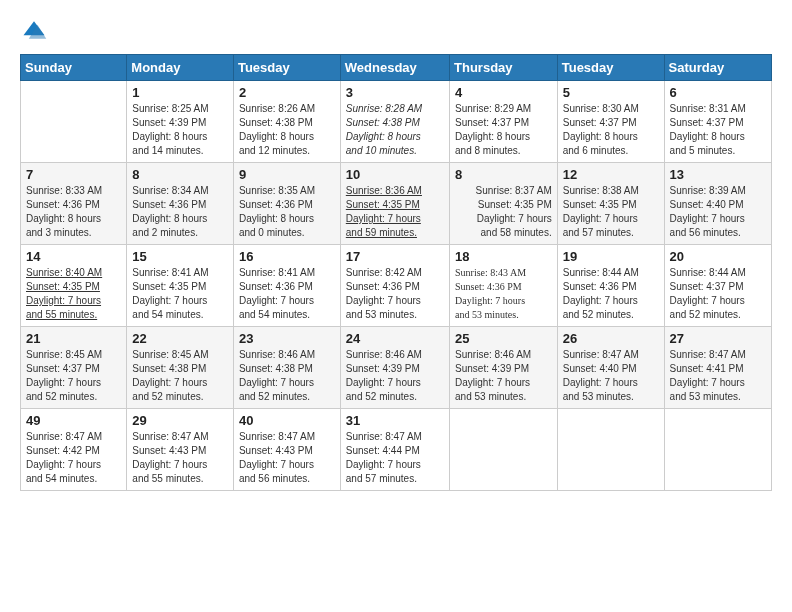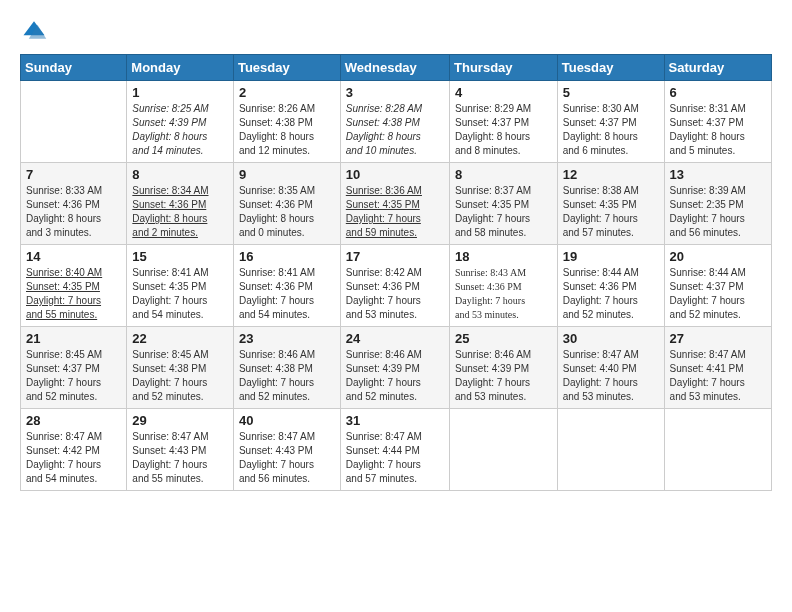--- a/index.html
+++ b/index.html
@@ -138,21 +138,21 @@
           <th>Tuesday</th>
           <th>Saturday</th>
         </tr>
     </thead>
     <tbody id="calendar-body">
 
     <tr>
           <td class="empty-cell"></td>
           <td>
             <span class="day-number">1</span>
-            <div class="day-info" style="white-space: pre-line; font-style: italic;">Sunrise: 8:25 AM
+            <div class="day-info" style="white-space: pre-line;">Sunrise: 8:25 AM
 Sunset: 4:39 PM
 Daylight: 8 hours
 and 14 minutes.</div>
           </td>
           <td>
             <span class="day-number">2</span>
             <div class="day-info" style="white-space: pre-line;">Sunrise: 8:26 AM
 Sunset: 4:38 PM
 Daylight: 8 hours
 and 12 minutes.</div>
@@ -189,57 +189,57 @@
         <tr>
           <td>
             <span class="day-number">7</span>
             <div class="day-info" style="white-space: pre-line;">Sunrise: 8:33 AM
 Sunset: 4:36 PM
 Daylight: 8 hours
 and 3 minutes.</div>
           </td>
           <td>
             <span class="day-number">8</span>
-            <div class="day-info" style="white-space: pre-line; text-decoration: underline;">Sunrise: 8:34 AM
+            <div class="day-info" style="white-space: pre-line;">Sunrise: 8:34 AM
 Sunset: 4:36 PM
 Daylight: 8 hours
 and 2 minutes.</div>
           </td>
           <td>
             <span class="day-number">9</span>
             <div class="day-info" style="white-space: pre-line;">Sunrise: 8:35 AM
 Sunset: 4:36 PM
 Daylight: 8 hours
 and 0 minutes.</div>
           </td>
           <td>
             <span class="day-number">10</span>
             <div class="day-info" style="white-space: pre-line; text-decoration: underline;">Sunrise: 8:36 AM
 Sunset: 4:35 PM
 Daylight: 7 hours
 and 59 minutes.</div>
           </td>
           <td>
             <span class="day-number">8</span>
-            <div class="day-info" style="white-space: pre-line;">Sunrise: 8:37 AM
+            <div class="day-info" style="white-space: pre-line; text-align: right;">Sunrise: 8:37 AM
 Sunset: 4:35 PM
 Daylight: 7 hours
 and 58 minutes.</div>
           </td>
           <td>
             <span class="day-number">12</span>
             <div class="day-info" style="white-space: pre-line;">Sunrise: 8:38 AM
 Sunset: 4:35 PM
 Daylight: 7 hours
 and 57 minutes.</div>
           </td>
           <td>
             <span class="day-number">13</span>
             <div class="day-info" style="white-space: pre-line;">Sunrise: 8:39 AM
-Sunset: 2:35 PM
+Sunset: 4:40 PM
 Daylight: 7 hours
 and 56 minutes.</div>
           </td>
         </tr>
         <tr>
           <td>
             <span class="day-number">14</span>
             <div class="day-info" style="white-space: pre-line; text-decoration: underline;">Sunrise: 8:40 AM
 Sunset: 4:35 PM
 Daylight: 7 hours
@@ -318,37 +318,37 @@
 and 52 minutes.</div>
           </td>
           <td>
             <span class="day-number">25</span>
             <div class="day-info" style="white-space: pre-line;">Sunrise: 8:46 AM
 Sunset: 4:39 PM
 Daylight: 7 hours
 and 53 minutes.</div>
           </td>
           <td>
-            <span class="day-number">30</span>
+            <span class="day-number">26</span>
             <div class="day-info" style="white-space: pre-line;">Sunrise: 8:47 AM
 Sunset: 4:40 PM
 Daylight: 7 hours
 and 53 minutes.</div>
           </td>
           <td>
             <span class="day-number">27</span>
             <div class="day-info" style="white-space: pre-line;">Sunrise: 8:47 AM
 Sunset: 4:41 PM
 Daylight: 7 hours
 and 53 minutes.</div>
           </td>
         </tr>
         <tr>
           <td>
-            <span class="day-number">28</span>
+            <span class="day-number">49</span>
             <div class="day-info" style="white-space: pre-line;">Sunrise: 8:47 AM
 Sunset: 4:42 PM
 Daylight: 7 hours
 and 54 minutes.</div>
           </td>
           <td>
             <span class="day-number">29</span>
             <div class="day-info" style="white-space: pre-line;">Sunrise: 8:47 AM
 Sunset: 4:43 PM
 Daylight: 7 hours

